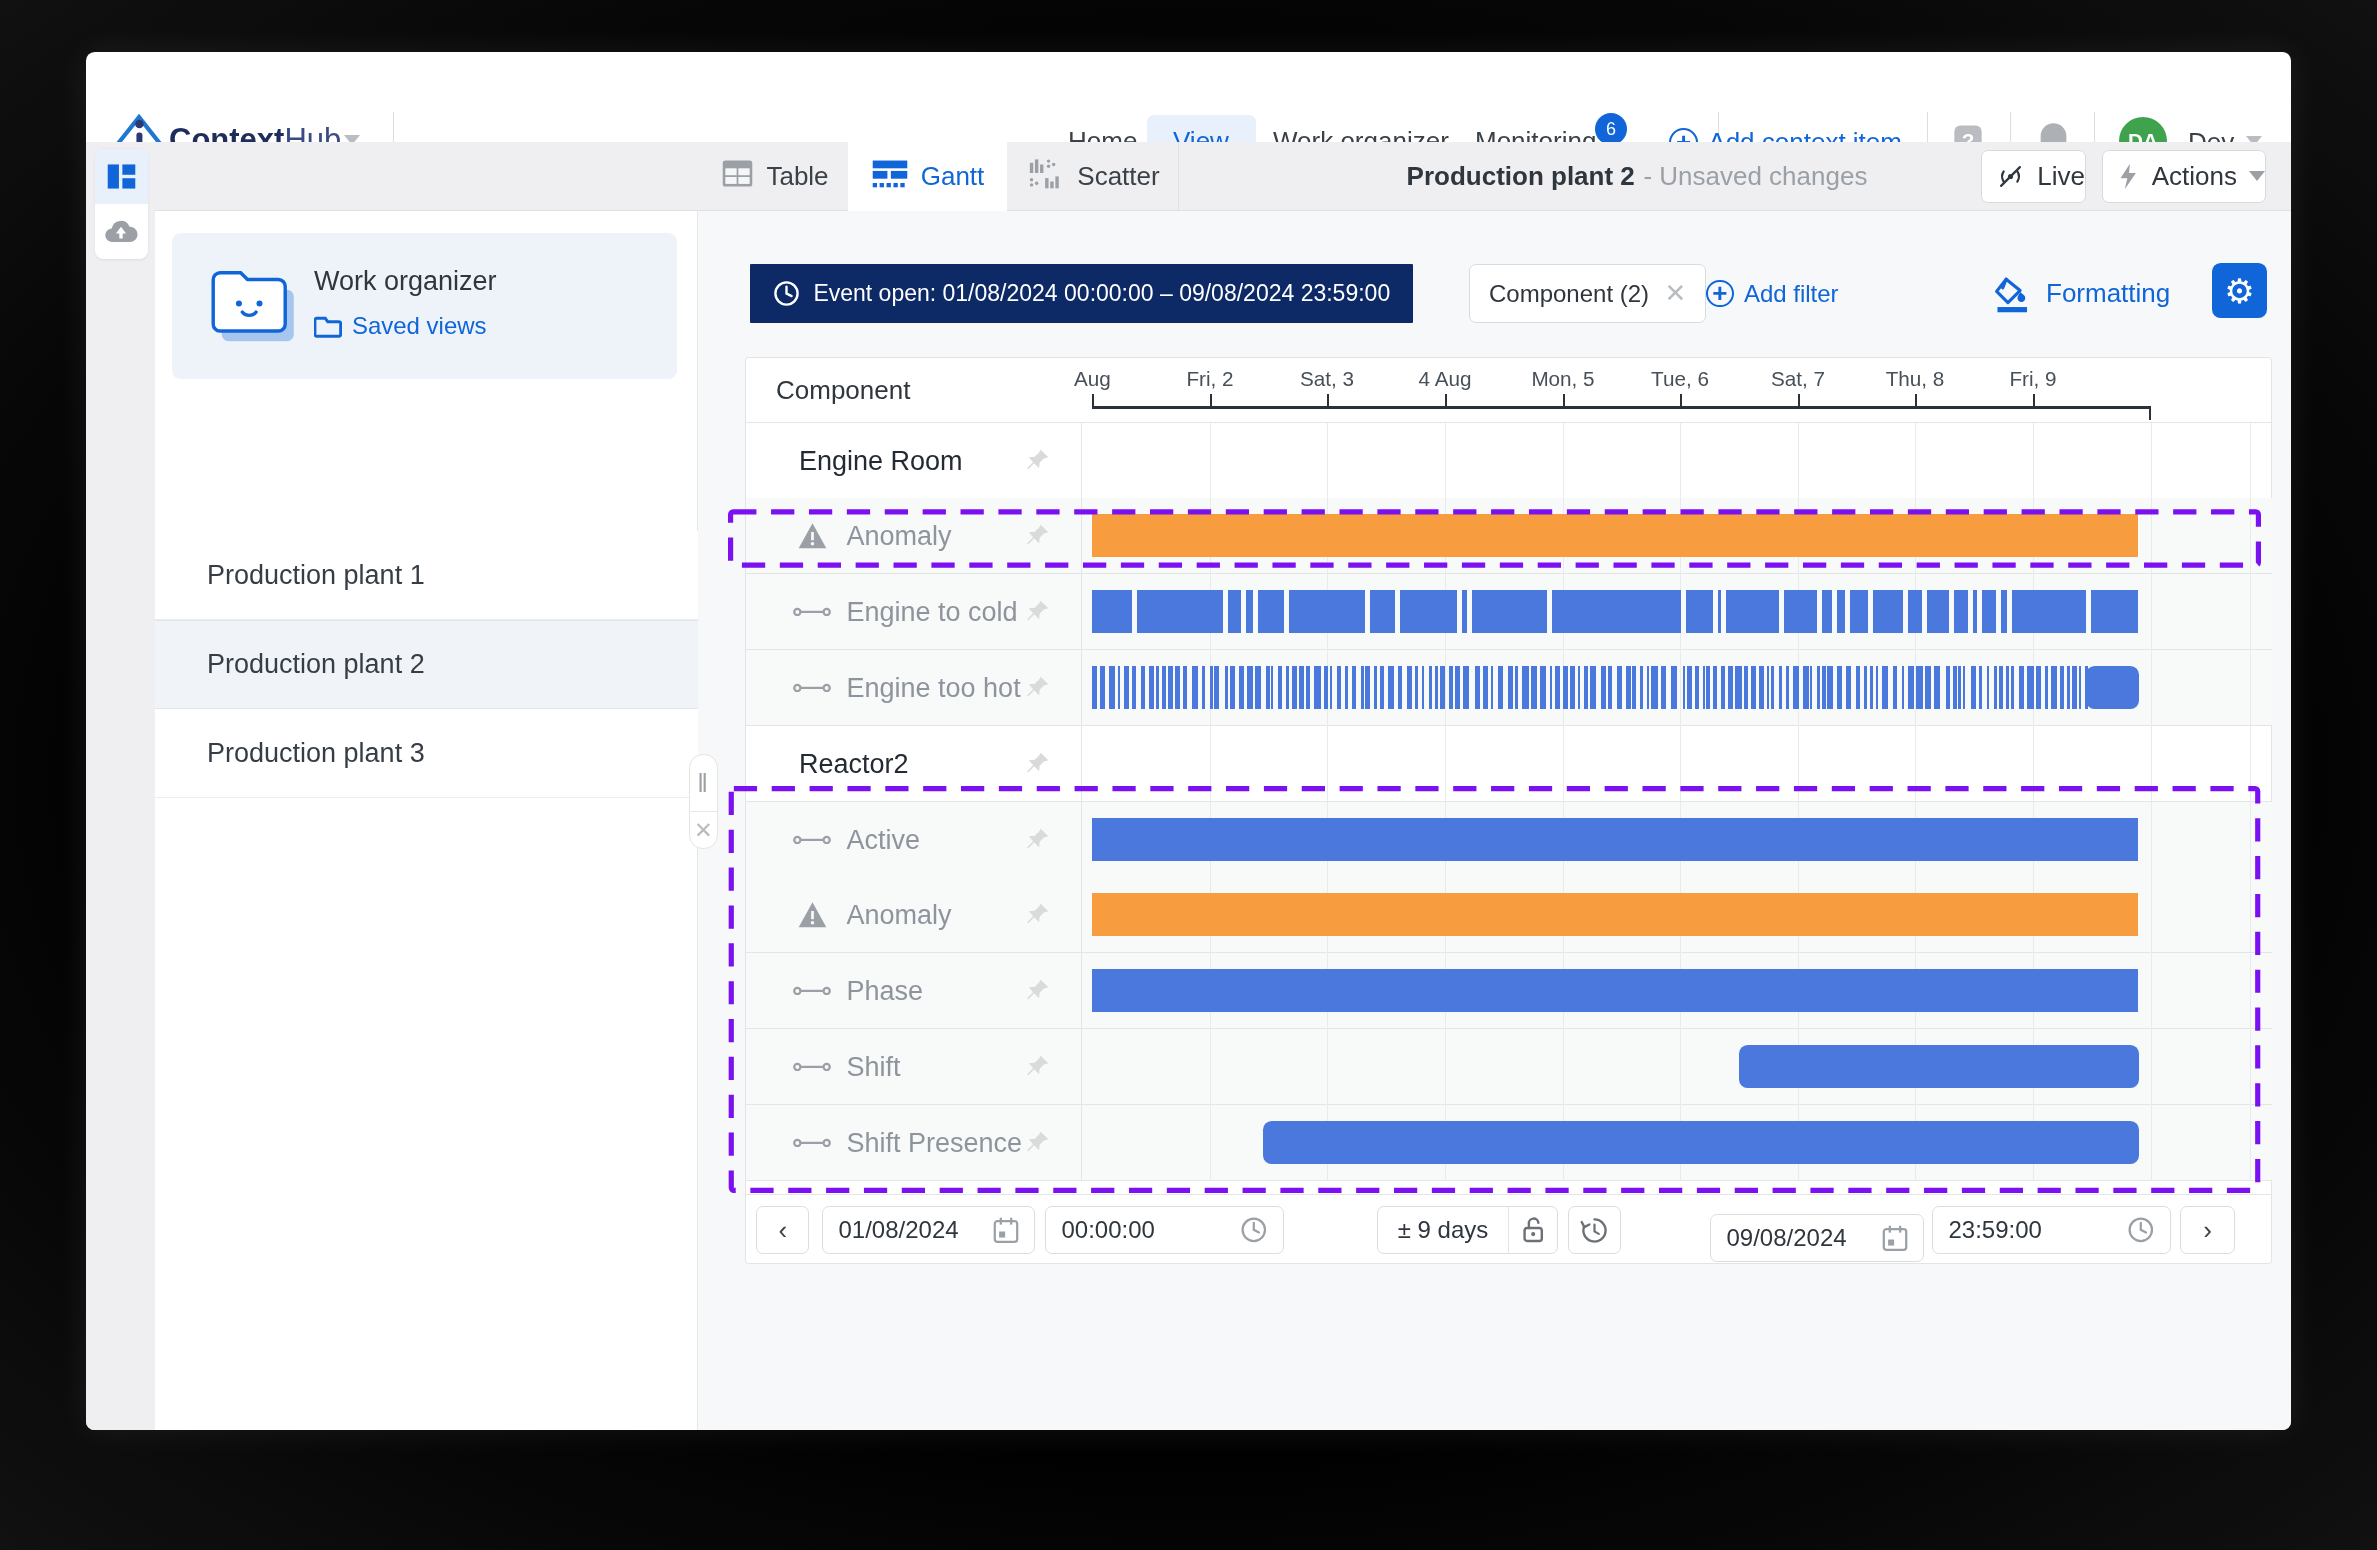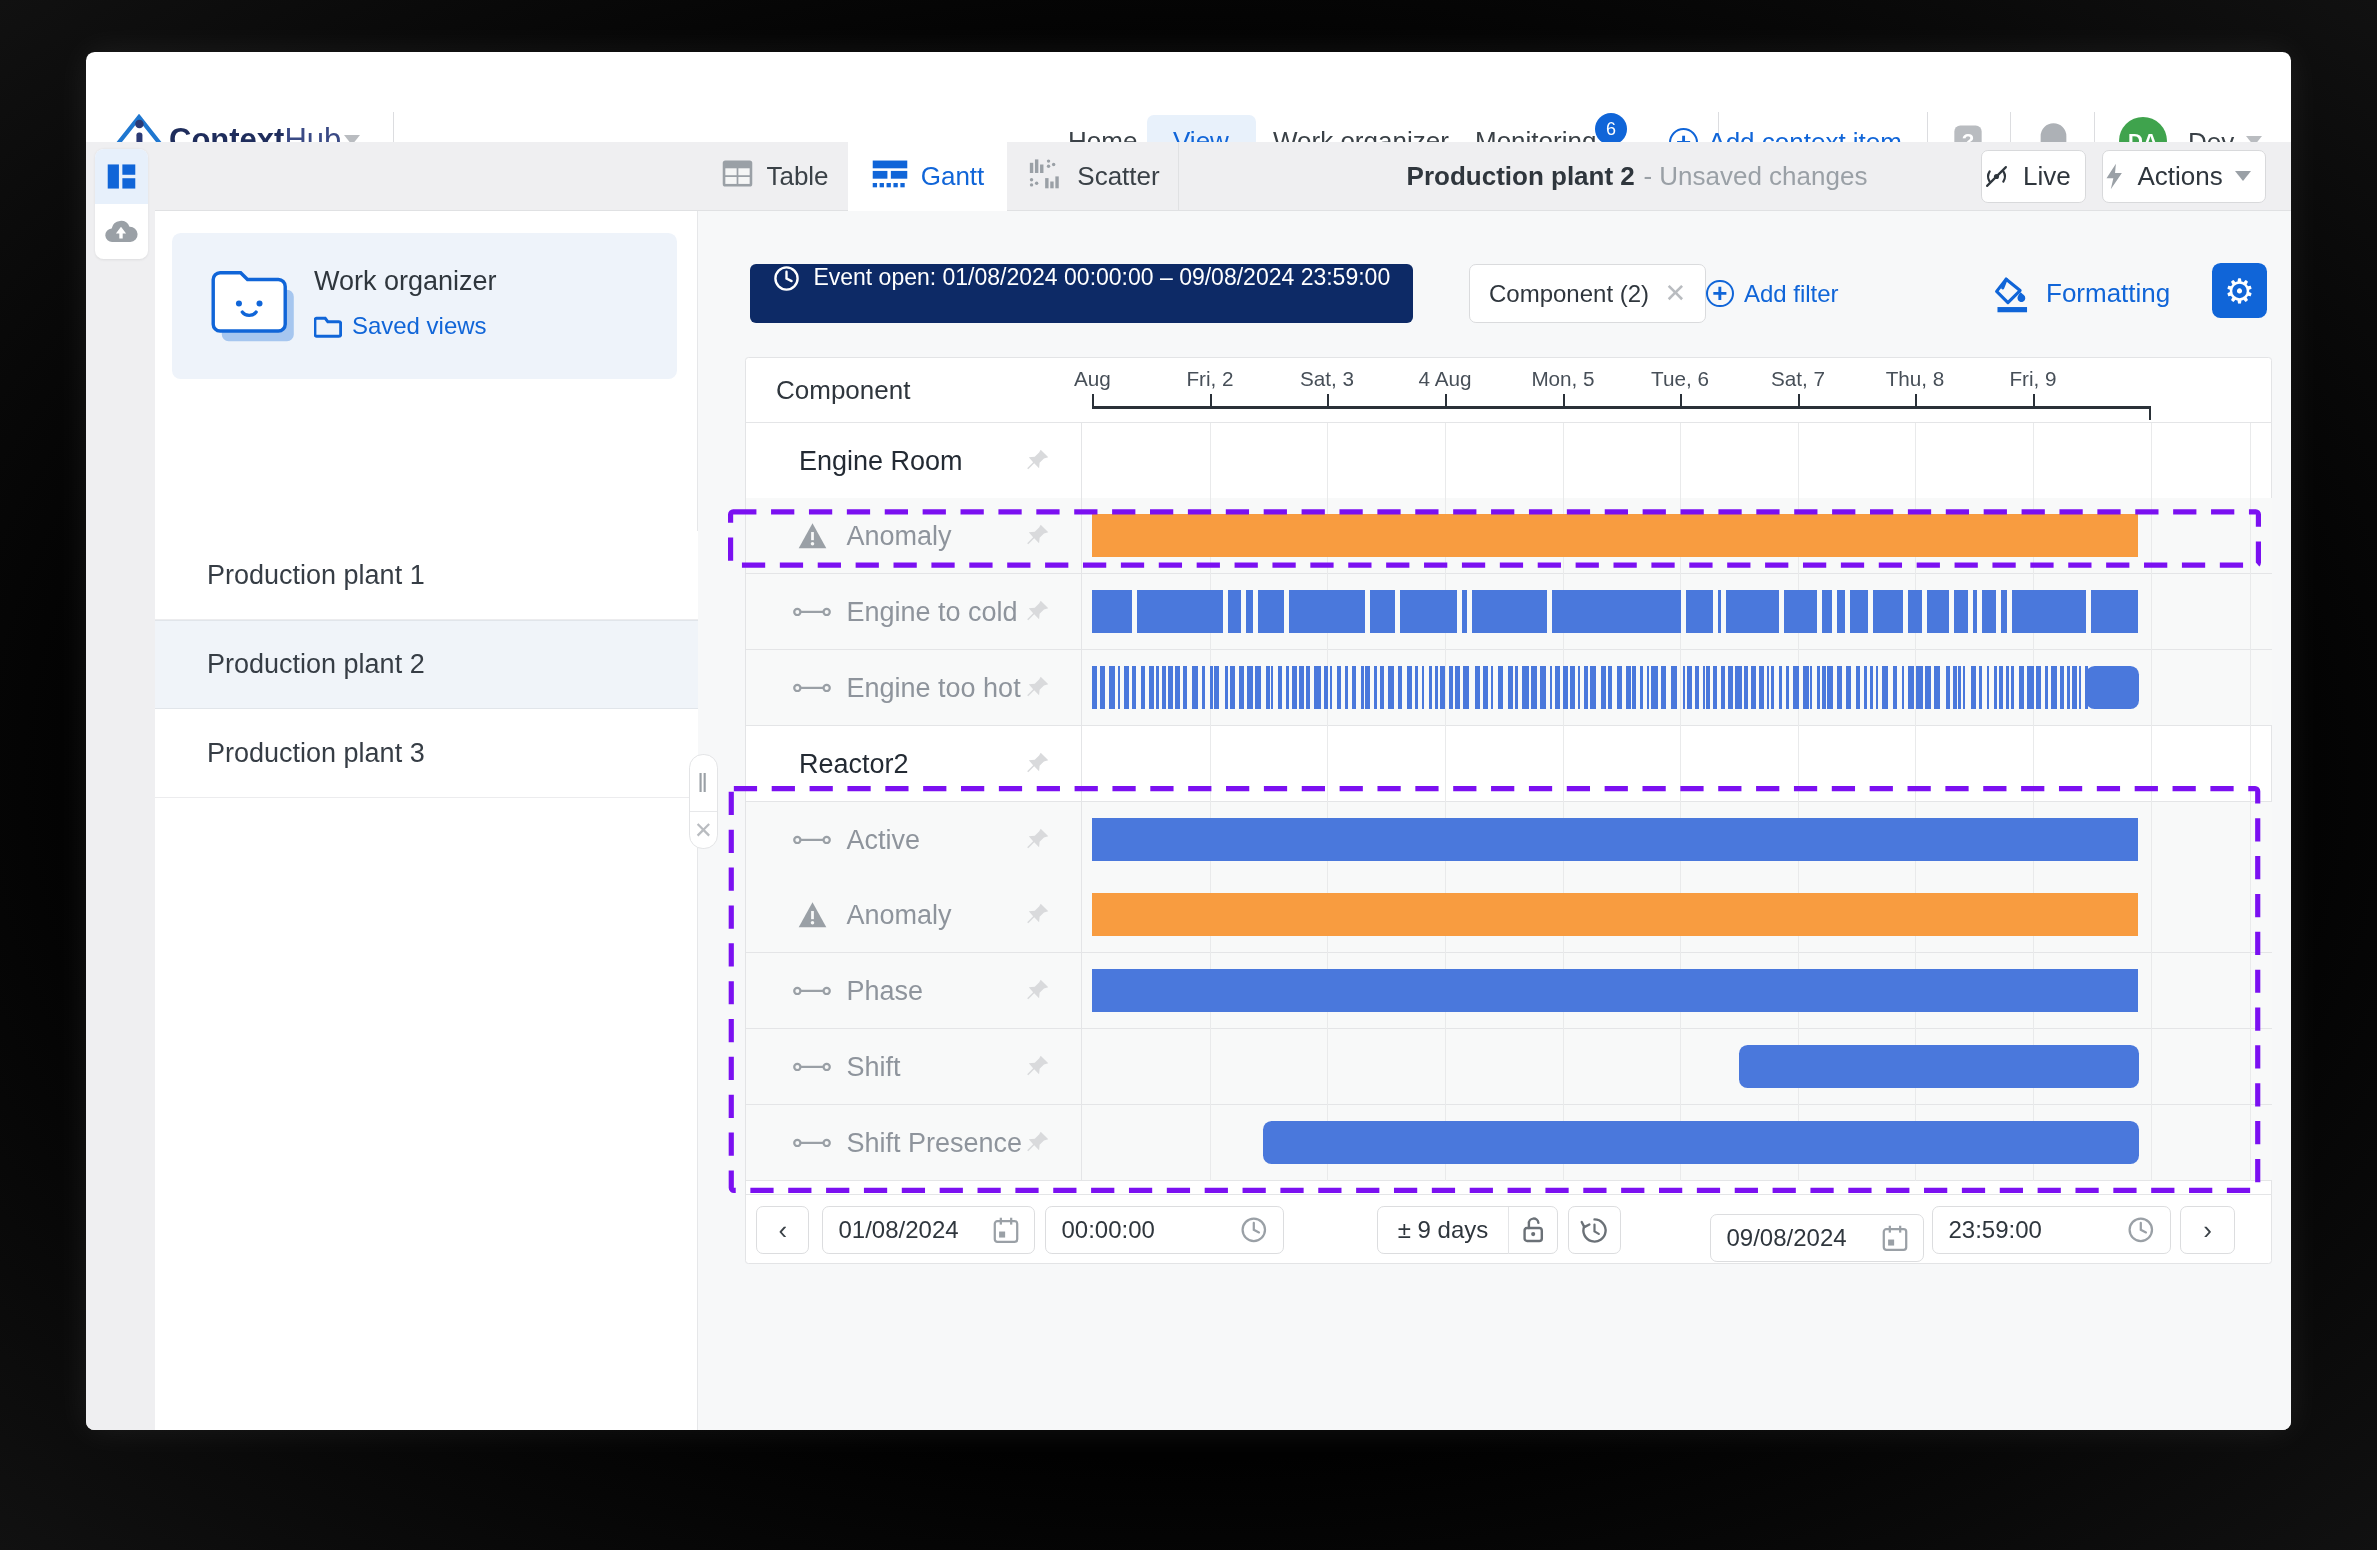--- a/index.html
+++ b/index.html
@@ -33,21 +33,21 @@
   .avatar { width:48px; height:48px; border-radius:50%; background:#3fa34d; color:#fff; font-size:20.7px;
     font-weight:bold; display:flex; align-items:center; justify-content:center; }
 
   
   #tabrow { position:absolute; left:0; top:90px; width:2205px; height:69px; background:#efeff1;
     border-bottom:0.9px solid #e0e1e3; }
   .tab { position:absolute; top:0; height:69px; display:flex; align-items:center; gap:12px;
     font-size:26px; color:#3a4147; justify-content:center; cursor:pointer; }
   .tab.active { background:#fff; color:#1065d8; }
   .btn { background:#fff; border:0.9px solid #d8d9db; border-radius:6.9px; display:flex; align-items:center;
-    justify-content:flex-start; gap:12px; font-size:26px; color:#2f363d; cursor:pointer; }
+    justify-content:flex-end; gap:12px; font-size:26px; color:#2f363d; cursor:pointer; }
   #viewtitle { position:absolute; top:0; left:1189px; width:724px; height:69px; display:flex;
     align-items:center; justify-content:center; font-size:26px; white-space:nowrap; }
   #viewtitle .tname { font-weight:bold; color:#2f363d; }
   #viewtitle .tstatus { color:#9aa0a6; margin-left:8.6px; }
 
   
   #rail { position:absolute; left:0; top:90px; width:69px; height:1288px; background:#efeff1; }
   .rail-group { position:absolute; left:8.6px; top:6.9px; width:53px; background:#fff; border-radius:8.6px;
     box-shadow:0 0.9px 2.6px rgba(0,0,0,.08); overflow:hidden; }
   .rail-btn { width:53px; height:55px; display:flex; align-items:center; justify-content:center; cursor:pointer; }
@@ -71,22 +71,22 @@
   #splitter { position:absolute; left:603px; top:702px; width:29px; height:95px; background:#fff;
     border:0.9px solid #e3e4e6; border-radius:13.8px; z-index:30; overflow:hidden; }
   #splitter .drag { height:57px; display:flex; align-items:center; justify-content:center;
     color:#9aa0a6; font-size:26px; letter-spacing:1.7px; border-bottom:0.9px solid #e7e8ea; cursor:col-resize; }
   #splitter .close { height:36px; display:flex; align-items:center; justify-content:center;
     color:#b9bcc0; font-size:22.4px; cursor:pointer; }
 
   
   #main { position:absolute; left:612px; top:159px; width:1594px; height:1219px; background:#f7f8f9; }
   #filterbar { position:absolute; left:0; top:0; width:1594px; height:146px; }
-  #event-pill { position:absolute; left:52px; top:53px; height:59px; background:#0d2a66; border-radius:6px;
-    color:#fff; font-size:23px; display:flex; gap:12px; padding:0 22.4px; cursor:pointer; }
+  #event-pill { position:absolute; left:52px; top:53px; height:59px; background:#0d2a66; border-radius:1px;
+    color:#fff; font-size:23px; display:flex; align-items:center; gap:12px; padding:0 22.4px; cursor:pointer; }
   #comp-chip { position:absolute; left:771px; top:53px; height:59px; background:#fff;
     border:0.9px solid #dadbdd; border-radius:6.9px; font-size:24px; color:#2f363d; display:flex;
     align-items:center; gap:15.5px; padding:0 19px; cursor:pointer; }
   #comp-chip .x { color:#b9bcc0; font-size:26px; cursor:pointer; }
   #add-filter { position:absolute; left:1008px; top:53px; height:59px; display:flex; align-items:center;
     gap:10.3px; font-size:24px; color:#1065d8; cursor:pointer; }
   #formatting { position:absolute; left:1296px; top:53px; height:59px; display:flex; align-items:center;
     gap:12px; font-size:26px; color:#1065d8; cursor:pointer; }
   #gear-blue { position:absolute; left:1514px; top:52px; width:55px; height:55px; background:#1065d8;
     border-radius:8.6px; color:#fff; font-size:34px; display:flex; align-items:center; justify-content:center; cursor:pointer; }

